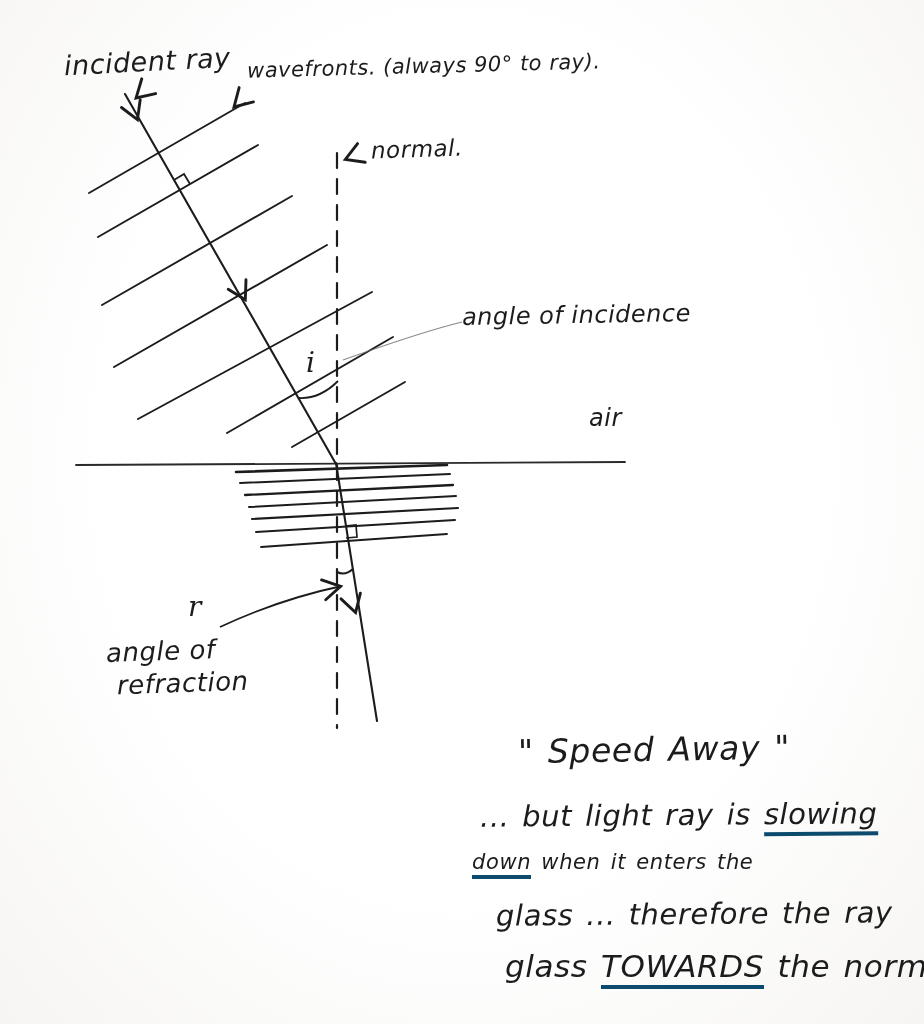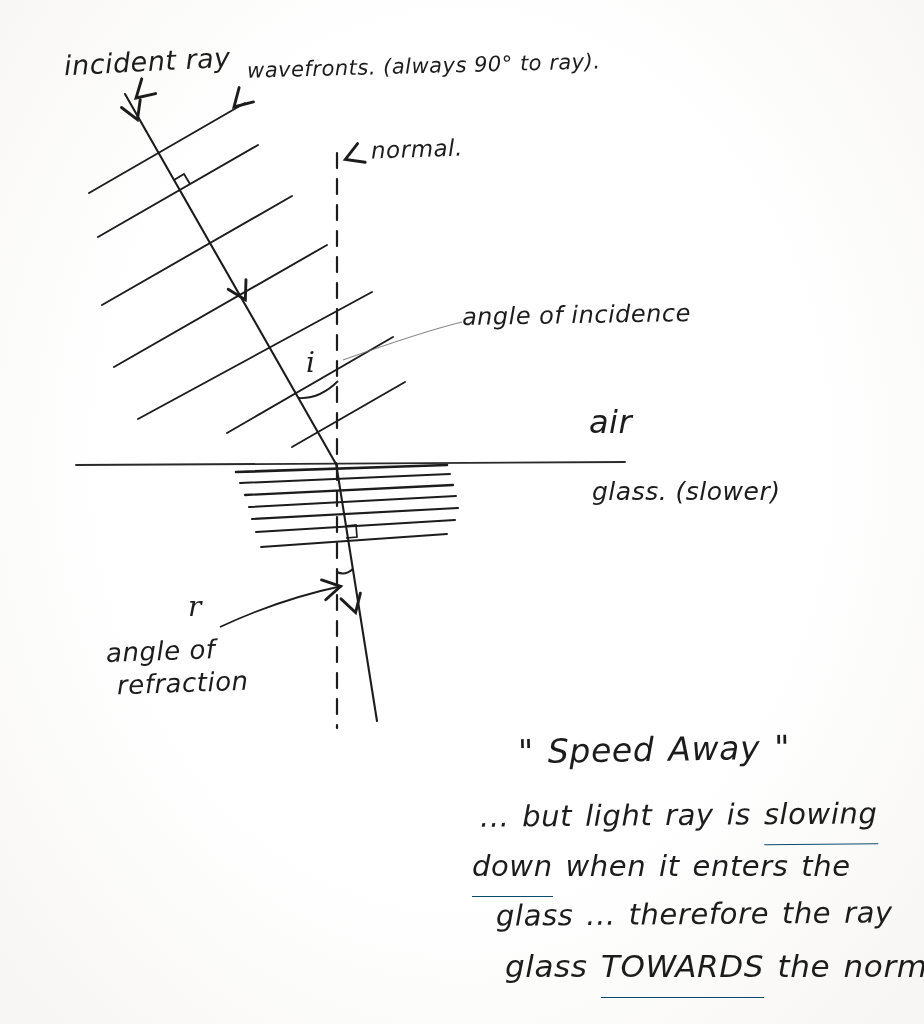--- a/index.html
+++ b/index.html
@@ -9,21 +9,21 @@
     font-family:"DejaVu Sans", sans-serif;
   }
   .stage{position:absolute;left:0;top:0;width:924px;height:1024px;}
   svg.ink{position:absolute;left:0;top:0;}
   .hw{
     position:absolute;color:#1c1c1c;font-style:italic;
     font-family:"DejaVu Sans", sans-serif;letter-spacing:.5px;
     white-space:nowrap;line-height:1.05;
   }
   .script{font-family:"DejaVu Serif", serif;font-style:italic;}
-  .ul{border-bottom:1px solid #0c4a6e;padding-bottom:13px;}
+  .ul{border-bottom:4px solid #0c4a6e;padding-bottom:1px;}
   .notes .hw{letter-spacing:.6px;word-spacing:3px;}
 </style>
 </head>
 <body>
 
 <div class="stage">
 
   <svg class="ink" width="924" height="1024" viewBox="0 0 924 1024">
     <defs>
       <marker id="ah" markerWidth="26" markerHeight="26" refX="1" refY="0" orient="auto" markerUnits="userSpaceOnUse" viewBox="-14 -9 18 18">
@@ -79,34 +79,33 @@
   <div class="hw" style="left:64px;top:48px;font-size:27px;transform:rotate(-3deg);">incident ray</div>
 
   <div class="hw" style="left:247px;top:55px;font-size:21px;transform:rotate(-1.5deg);">wavefronts. (always 90° to ray).</div>
 
   <div class="hw" style="left:371px;top:137px;font-size:23px;transform:rotate(-2deg);">normal.</div>
 
   <div class="hw" style="left:462px;top:303px;font-size:24px;transform:rotate(-1deg);">angle of incidence</div>
 
   <div class="hw script" style="left:306px;top:348px;font-size:28px;">i</div>
 
-  <div class="hw" style="left:589px;top:406px;font-size:32px;">air</div>
+  <div class="hw" style="left:589px;top:406px;font-size:24px;">air</div>
 
-  <div class="hw" style="left:592px;top:479px;font-size:25px;">glass. (slower)</div>
 
   <div class="hw script" style="left:188px;top:592px;font-size:28px;">r</div>
 
   <div class="hw" style="left:106px;top:638px;font-size:26px;transform:rotate(-2deg);">angle of</div>
   <div class="hw" style="left:117px;top:670px;font-size:26px;transform:rotate(-2deg);">refraction</div>
 
   <div class="notes">
     <div class="hw" style="left:518px;top:733px;font-size:33px;transform:rotate(-1deg);">" Speed Away "</div>
 
     <div class="hw" style="left:480px;top:800px;font-size:29px;transform:rotate(-0.5deg);"><span>... but light ray is </span><span class="ul">slowing</span></div>
 
-    <div class="hw" style="left:472px;top:851px;font-size:29px;"><span class="ul">down</span><span> when it enters the</span></div>
+    <div class="hw" style="left:472px;top:851px;font-size:21px;"><span class="ul">down</span><span> when it enters the</span></div>
 
     <div class="hw" style="left:496px;top:899px;font-size:29px;transform:rotate(-0.5deg);">glass ... therefore the ray</div>
 
     <div class="hw" style="left:505px;top:950px;font-size:31px;"><span>glass </span><span class="ul">TOWARDS</span><span> the normal</span></div>
   </div>
 
 </div>
 
 </body></html>

